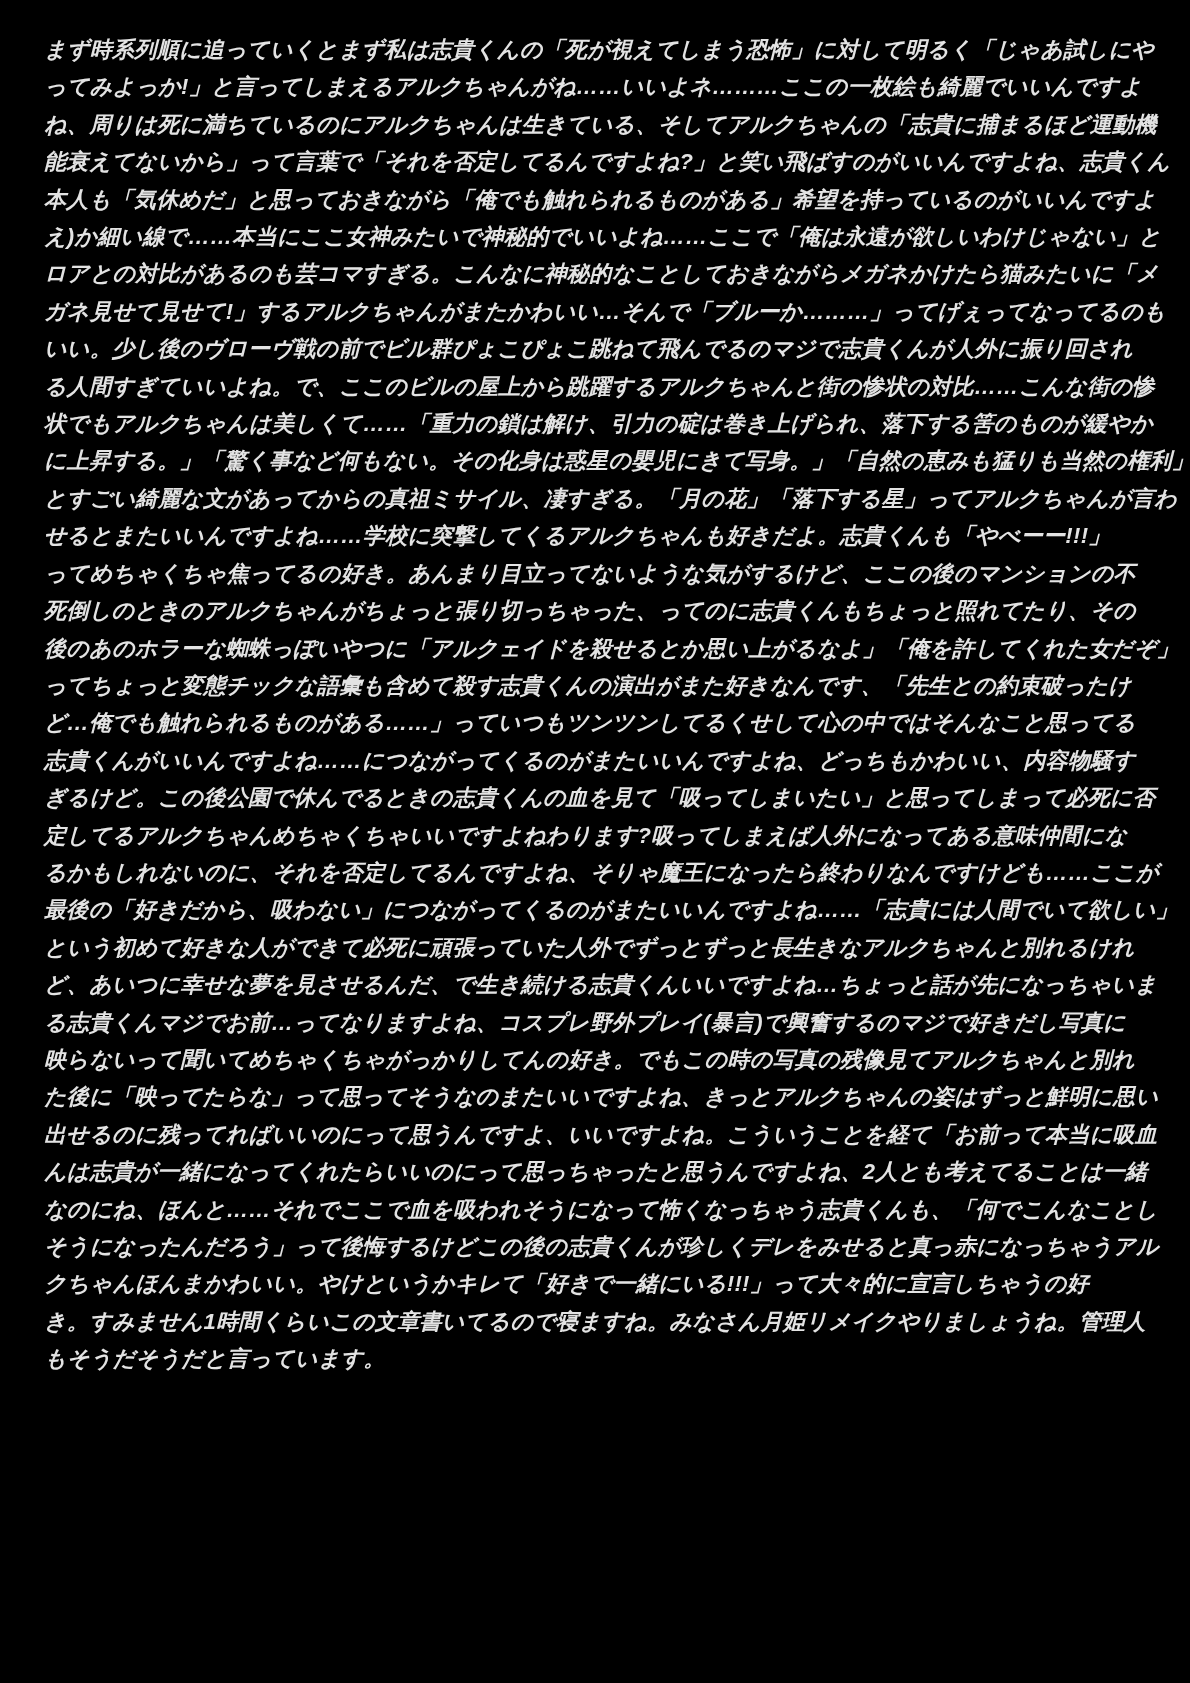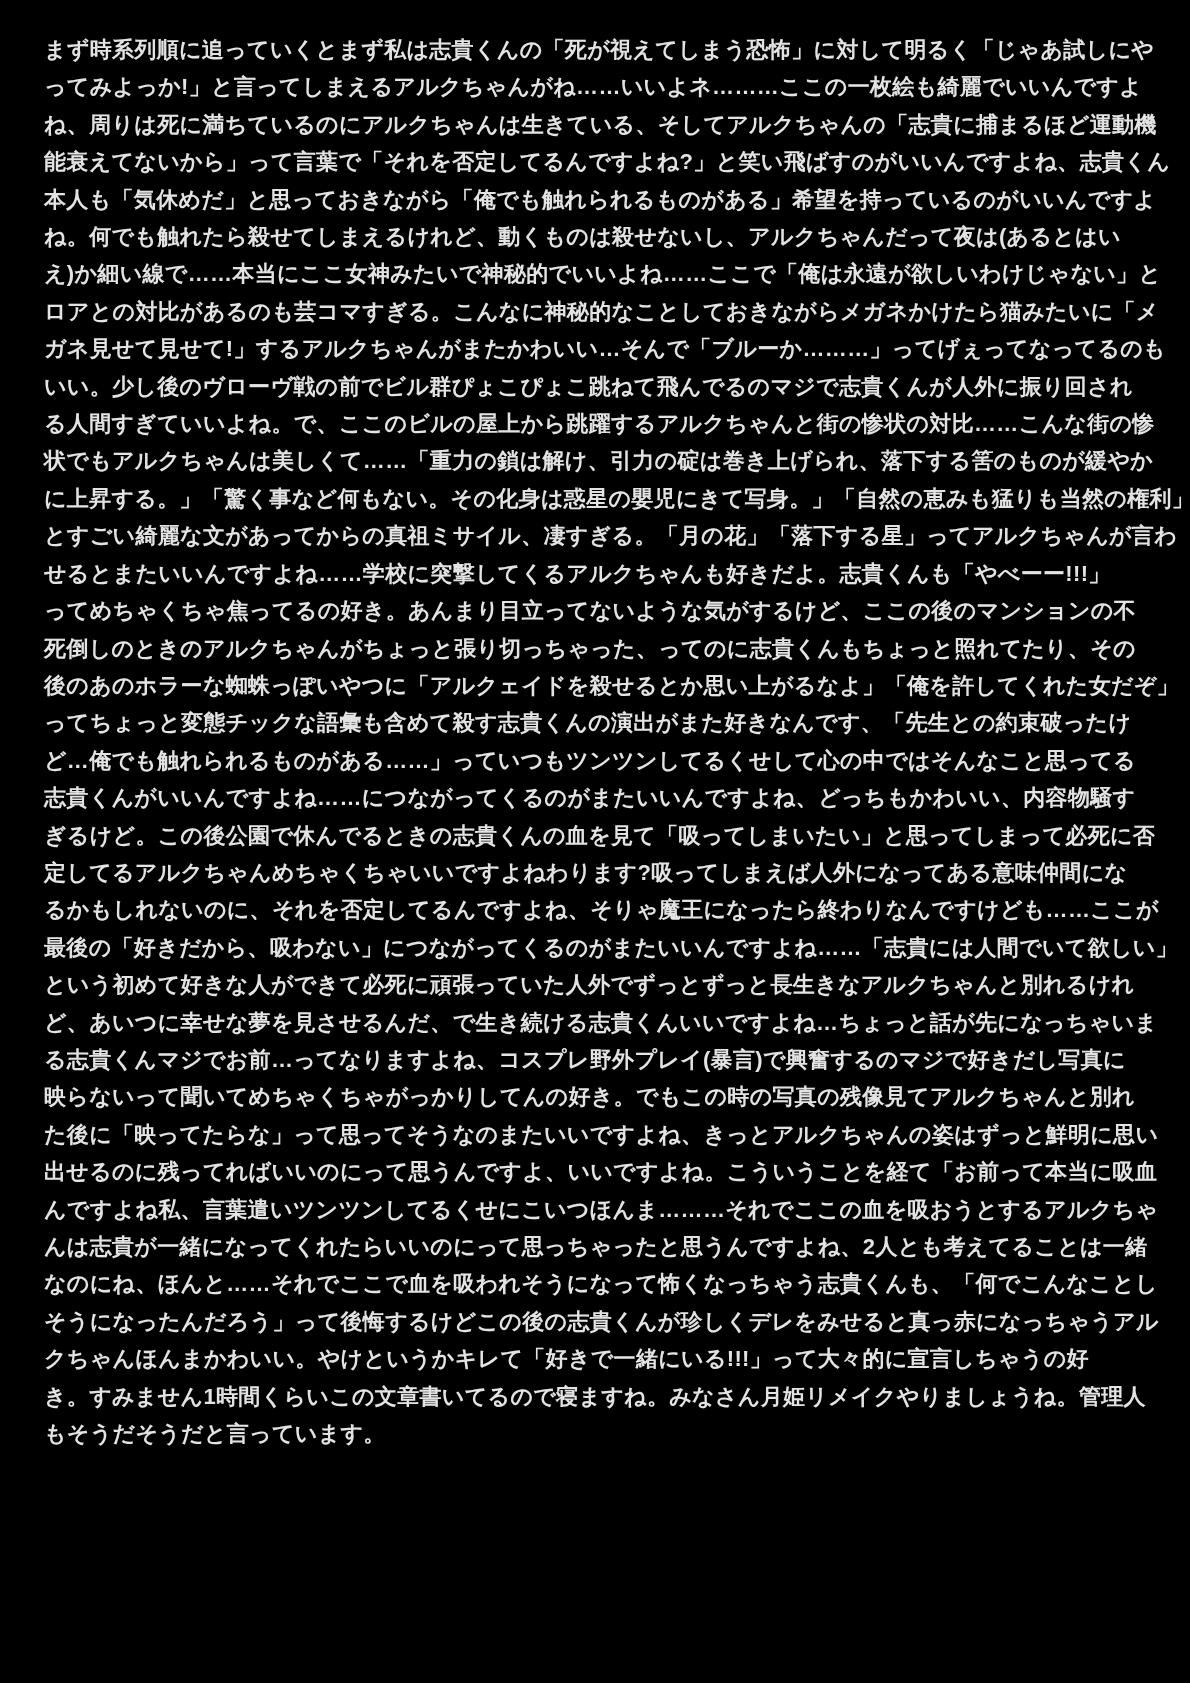--- a/index.html
+++ b/index.html
@@ -16,36 +16,36 @@
   }
   .post {
     padding: 31px 44px 0 44px;
     font-family: "Liberation Sans", "DejaVu Sans", sans-serif;
     font-weight: bold;
     font-size: 22px;
     line-height: 37.4px;
     color: #e3e3e3;
     letter-spacing: 0.015em;
     text-align: justify;
+    font-style: italic;
   }
   .line {
     white-space: nowrap;
   }
 </style>
 </head>
 <body class="page">
 
 <main class="post">
   <div id="lines-container">
       <div class="line">まず時系列順に追っていくとまず私は志貴くんの「死が視えてしまう恐怖」に対して明るく「じゃあ試しにや</div>
       <div class="line">ってみよっか!」と言ってしまえるアルクちゃんがね……いいよネ………ここの一枚絵も綺麗でいいんですよ</div>
       <div class="line">ね、周りは死に満ちているのにアルクちゃんは生きている、そしてアルクちゃんの「志貴に捕まるほど運動機</div>
       <div class="line">能衰えてないから」って言葉で「それを否定してるんですよね?」と笑い飛ばすのがいいんですよね、志貴くん</div>
       <div class="line">本人も「気休めだ」と思っておきながら「俺でも触れられるものがある」希望を持っているのがいいんですよ</div>
-      <div class="line">ね。何でも触れたら殺せてしまえるけれど、動くものは殺せないし、アルクちゃんだって夜は(あるとはい</div>
       <div class="line">え)か細い線で……本当にここ女神みたいで神秘的でいいよね……ここで「俺は永遠が欲しいわけじゃない」と</div>
       <div class="line">ロアとの対比があるのも芸コマすぎる。こんなに神秘的なことしておきながらメガネかけたら猫みたいに「メ</div>
       <div class="line">ガネ見せて見せて!」するアルクちゃんがまたかわいい…そんで「ブルーか………」ってげぇってなってるのも</div>
       <div class="line">いい。少し後のヴローヴ戦の前でビル群ぴょこぴょこ跳ねて飛んでるのマジで志貴くんが人外に振り回され</div>
       <div class="line">る人間すぎていいよね。で、ここのビルの屋上から跳躍するアルクちゃんと街の惨状の対比……こんな街の惨</div>
       <div class="line">状でもアルクちゃんは美しくて……「重力の鎖は解け、引力の碇は巻き上げられ、落下する筈のものが緩やか</div>
       <div class="line">に上昇する。」「驚く事など何もない。その化身は惑星の嬰児にきて写身。」「自然の恵みも猛りも当然の権利」</div>
       <div class="line">とすごい綺麗な文があってからの真祖ミサイル、凄すぎる。「月の花」「落下する星」ってアルクちゃんが言わ</div>
       <div class="line">せるとまたいいんですよね……学校に突撃してくるアルクちゃんも好きだよ。志貴くんも「やべーー!!!」</div>
       <div class="line">ってめちゃくちゃ焦ってるの好き。あんまり目立ってないような気がするけど、ここの後のマンションの不</div>
@@ -57,21 +57,20 @@
       <div class="line">ぎるけど。この後公園で休んでるときの志貴くんの血を見て「吸ってしまいたい」と思ってしまって必死に否</div>
       <div class="line">定してるアルクちゃんめちゃくちゃいいですよねわります?吸ってしまえば人外になってある意味仲間にな</div>
       <div class="line">るかもしれないのに、それを否定してるんですよね、そりゃ魔王になったら終わりなんですけども……ここが</div>
       <div class="line">最後の「好きだから、吸わない」につながってくるのがまたいいんですよね……「志貴には人間でいて欲しい」</div>
       <div class="line">という初めて好きな人ができて必死に頑張っていた人外でずっとずっと長生きなアルクちゃんと別れるけれ</div>
       <div class="line">ど、あいつに幸せな夢を見させるんだ、で生き続ける志貴くんいいですよね…ちょっと話が先になっちゃいま</div>
       <div class="line">る志貴くんマジでお前…ってなりますよね、コスプレ野外プレイ(暴言)で興奮するのマジで好きだし写真に</div>
       <div class="line">映らないって聞いてめちゃくちゃがっかりしてんの好き。でもこの時の写真の残像見てアルクちゃんと別れ</div>
       <div class="line">た後に「映ってたらな」って思ってそうなのまたいいですよね、きっとアルクちゃんの姿はずっと鮮明に思い</div>
       <div class="line">出せるのに残ってればいいのにって思うんですよ、いいですよね。こういうことを経て「お前って本当に吸血</div>
-      <div class="line">んですよね私、言葉遣いツンツンしてるくせにこいつほんま………それでここの血を吸おうとするアルクちゃ</div>
       <div class="line">んは志貴が一緒になってくれたらいいのにって思っちゃったと思うんですよね、2人とも考えてることは一緒</div>
       <div class="line">なのにね、ほんと……それでここで血を吸われそうになって怖くなっちゃう志貴くんも、「何でこんなことし</div>
       <div class="line">そうになったんだろう」って後悔するけどこの後の志貴くんが珍しくデレをみせると真っ赤になっちゃうアル</div>
       <div class="line">クちゃんほんまかわいい。やけというかキレて「好きで一緒にいる!!!」って大々的に宣言しちゃうの好</div>
       <div class="line">き。すみません1時間くらいこの文章書いてるので寝ますね。みなさん月姫リメイクやりましょうね。管理人</div>
       <div class="line">もそうだそうだと言っています。</div>
     </div>
 </main>
 
 </body></html>

